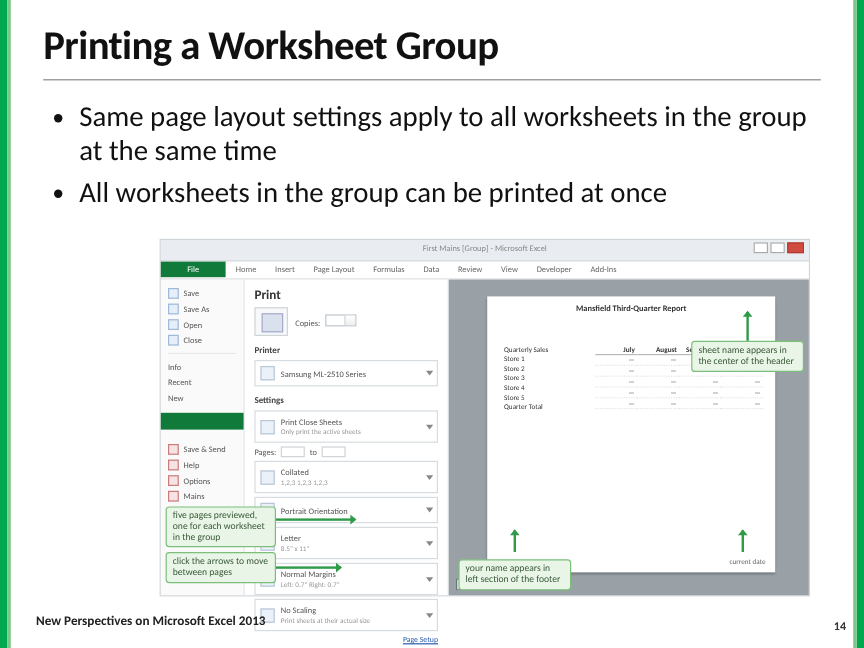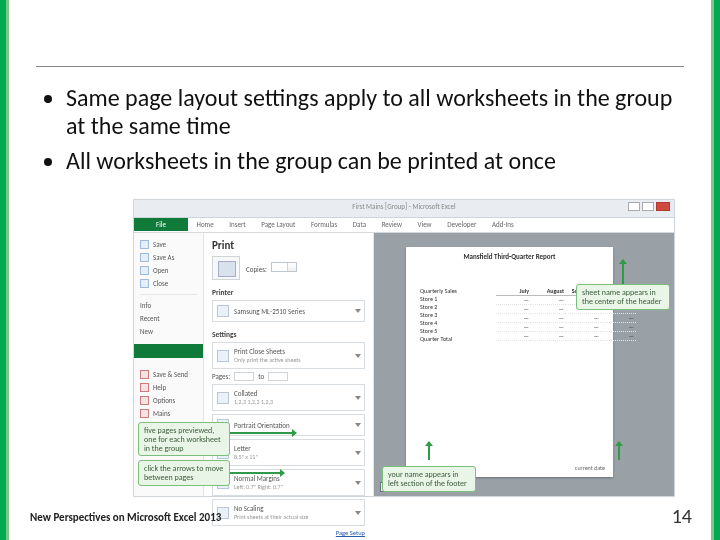--- a/index.html
+++ b/index.html
@@ -7,21 +7,21 @@
   .slide { position: relative; width: 720px; height: 540px; background: #fff; overflow: hidden; }
   .side-left, .side-right { position: absolute; top: 0; bottom: 0; width: 6px; background: linear-gradient(to bottom, #00a850, #00a850); }
   .side-left::after, .side-right::after { content:""; position:absolute; top:0; bottom:0; width:3px; background:#7cc68a; }
   .side-left { left: 0; } .side-left::after { right: -3px; }
   .side-right { right: 0; } .side-right::after { left: -3px; }
   .title { position: absolute; left: 36px; top: 18px; right: 40px; font-size: 34px; font-weight: 700; color: #111; letter-spacing: -0.5px; }
   .title-rule { position: absolute; left: 36px; right: 36px; top: 66px; height: 1px; background: #888; }
   .bullets { position: absolute; left: 46px; right: 40px; top: 84px; font-size: 24px; color: #111; line-height: 1.18; }
   .bullets li { list-style: disc; margin-left: 20px; margin-bottom: 6px; }
   .footer-text { position: absolute; left: 30px; bottom: 16px; font-size: 11px; font-weight: 700; color: #222; }
-  .page-num { position: absolute; right: 28px; bottom: 12px; font-size: 20px; font-weight: 400; color: #333; }
+  .page-num { position: absolute; right: 15px; bottom: 12px; font-size: 10px; font-weight: 700; color: #333; }
 
   
   .shot { position: absolute; left: 134px; top: 200px; width: 540px; height: 296px; background: #f3f5f6; box-shadow: 0 0 0 1px #cfd4d8; font-size: 7px; color: #555; }
   
   .tbar { height: 18px; background: #e9edf1; border-bottom: 1px solid #cfd4d8; }
   .tbar-title { position:absolute; left:50%; top:2px; transform:translateX(-50%); font-size:7px; color:#888; }
   .win-btn { position:absolute; top:2px; width:12px; height:9px; border:1px solid #aaa; background:#fff; }
   .win-min { right:34px; } .win-max { right:20px; }
   .win-close { right:4px; width:14px; background:#d04b3f; border-color:#b03a30; }
   .ribbon { position:absolute; top:18px; left:0; right:0; height:15px; background:#fff; border-bottom:1px solid #d6dadd; }
@@ -45,21 +45,21 @@
   .spin { display:inline-block; width:26px; height:10px; border:1px solid #bfc6cc; background:#fff; margin-left:3px; position:relative; }
   .spin::after { content:""; position:absolute; right:0; top:0; bottom:0; width:8px; border-left:1px solid #cfd4d8; background:linear-gradient(#fff,#eee); }
   .sect-lbl { margin-top:8px; font-size:7.5px; font-weight:700; color:#444; }
   .ico-sm { width:12px; height:12px; border:1px solid #b8c6d6; background:#eaf1f8; }
   .sett { margin-top:3px; border:1px solid #d6dcdf; background:#fff; padding:4px 4px; display:flex; align-items:center; gap:5px; position:relative; }
   .sett .dd { position:absolute; right:3px; top:50%; transform:translateY(-50%); width:0;height:0;border-left:3px solid transparent;border-right:3px solid transparent;border-top:4px solid #888; }
   .pages-row { margin-top:3px; font-size:7px; color:#555; display:flex; align-items:flex-end; gap:4px; }
   .pg-in { display:inline-block; width:20px; height:9px; border:1px solid #cfd4d8; background:#fff; }
   
   .prev { position:absolute; top:33px; left:240px; right:0; bottom:0; background:#9aa1a6; }
-  .sheet { position:absolute; left:32px; top:14px; width:207px; height:230px; background:#fff; box-shadow:0 1px 2px rgba(0,0,0,.3); }
+  .sheet { position:absolute; left:32px; top:14px; width:240px; height:230px; background:#fff; box-shadow:0 1px 2px rgba(0,0,0,.3); }
   .hdr-c { position:absolute; top:6px; left:50%; transform:translateX(-50%); font-size:7px; font-weight:700; color:#333; text-align:center; line-height:1.05; }
   .tbl { position:absolute; top:40px; left:90px; width:140px; font-size:6px; color:#333; }
   .tbl-row { display:flex; }
   .tbl-row span { flex:1; text-align:right; padding:0 2px; border-bottom:1px dotted #e4e4e4; }
   .tbl-row.hd span { font-weight:700; border-bottom:1px solid #bbb; }
   .tbl-lbls { position:absolute; top:40px; left:14px; width:74px; font-size:6px; color:#333; }
   .tbl-lbls div { height:8px; }
   .ftr-l { position:absolute; bottom:5px; left:8px; font-size:6px; color:#666; }
   .ftr-r { position:absolute; bottom:5px; right:8px; font-size:6px; color:#666; }
   .nav-arrows { position:absolute; left:6px; bottom:4px; display:flex; gap:2px; }
@@ -82,20 +82,21 @@
   .c5a { position:absolute; right:54px; bottom:36px; width:2px; height:18px; background:#2f9a47; }
   .c5a::before { content:""; position:absolute; left:-3px; top:-1px; border-bottom:5px solid #2f9a47; border-left:4px solid transparent; border-right:4px solid transparent; }
 </style>
 </head>
 <body>
 
 <div class="slide">
   <div class="side-left"></div>
   <div class="side-right"></div>
 
+  <div class="title">Printing a Worksheet Group</div>
   <div class="title-rule"></div>
 
   <ul class="bullets">
     <li>Same page layout settings apply to all worksheets in the group at the same time</li>
     <li>All worksheets in the group can be printed at once</li>
   </ul>
 
   <div class="shot">
     <div class="tbar">
       <span class="tbar-title">First Mains [Group] - Microsoft Excel</span>

